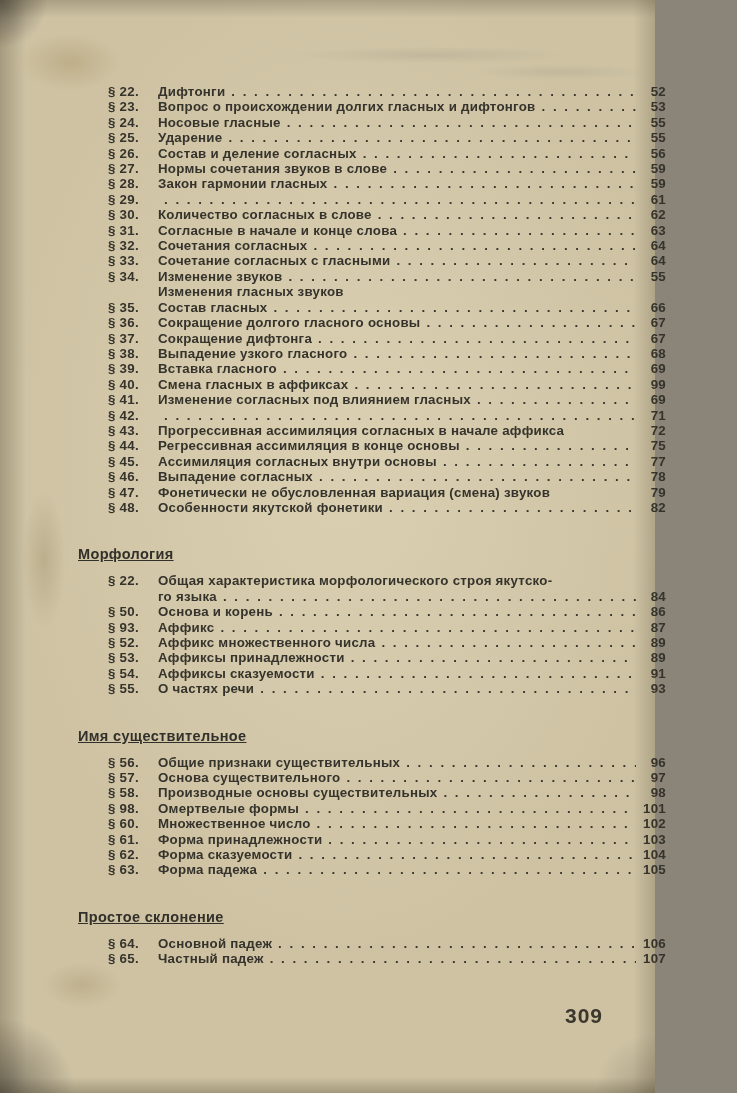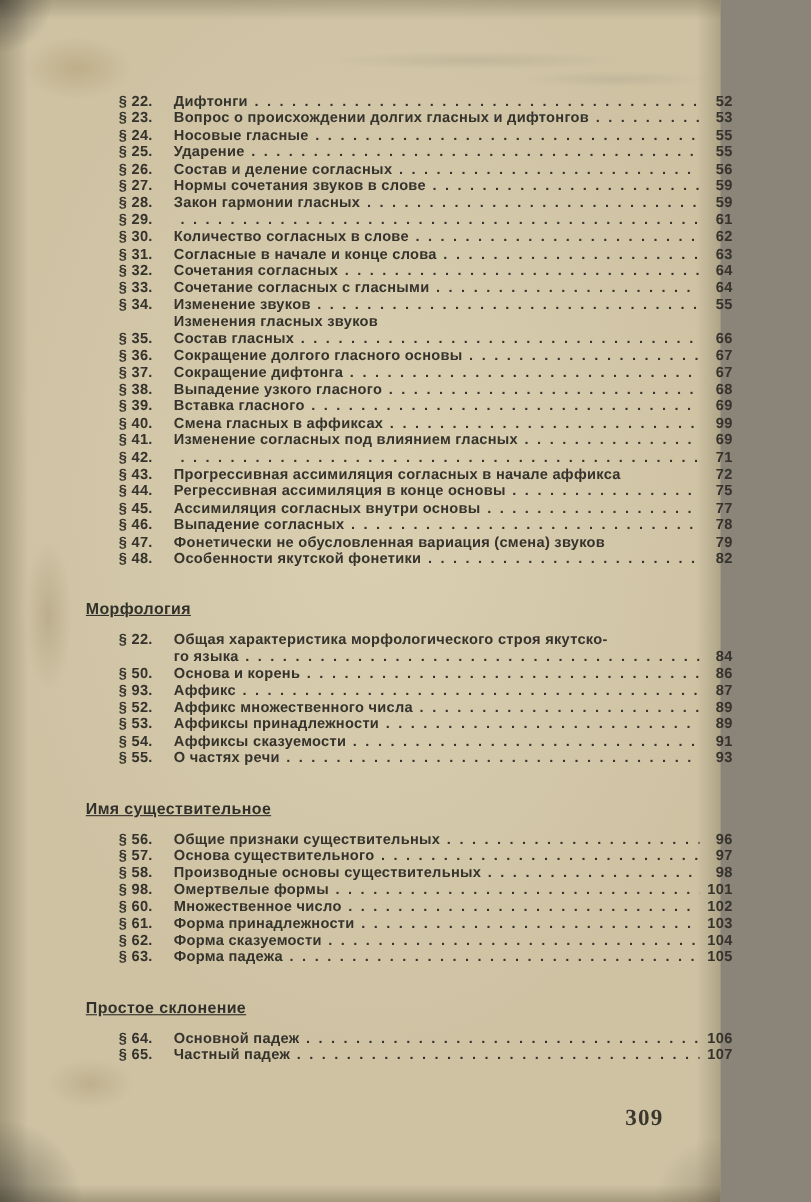--- a/index.html
+++ b/index.html
@@ -45,21 +45,21 @@
   .pg    { flex:none; min-width:27px; text-align:right; }
   .section-header {
     font-size:14.5px; font-weight:bold; color:#32302a;
     letter-spacing:.35px;
     margin:31px 0 11px 0;
     text-decoration:underline;
   }
   .section:first-child .toc-row:first-child { margin-top:0; }
   .folio {
     position:absolute; top:1004px; right:52px;
-    font-family:Liberation Serif, serif;
+    font-family:Liberation Sans, sans-serif;
     font-weight:bold; font-size:21px; color:#3b372c; letter-spacing:1px;
   }
 </style>
 </head>
 <body>
 
 <div class="page">
   <div class="toc" id="toc">
       <div class="section">
         <div class="toc-row">

